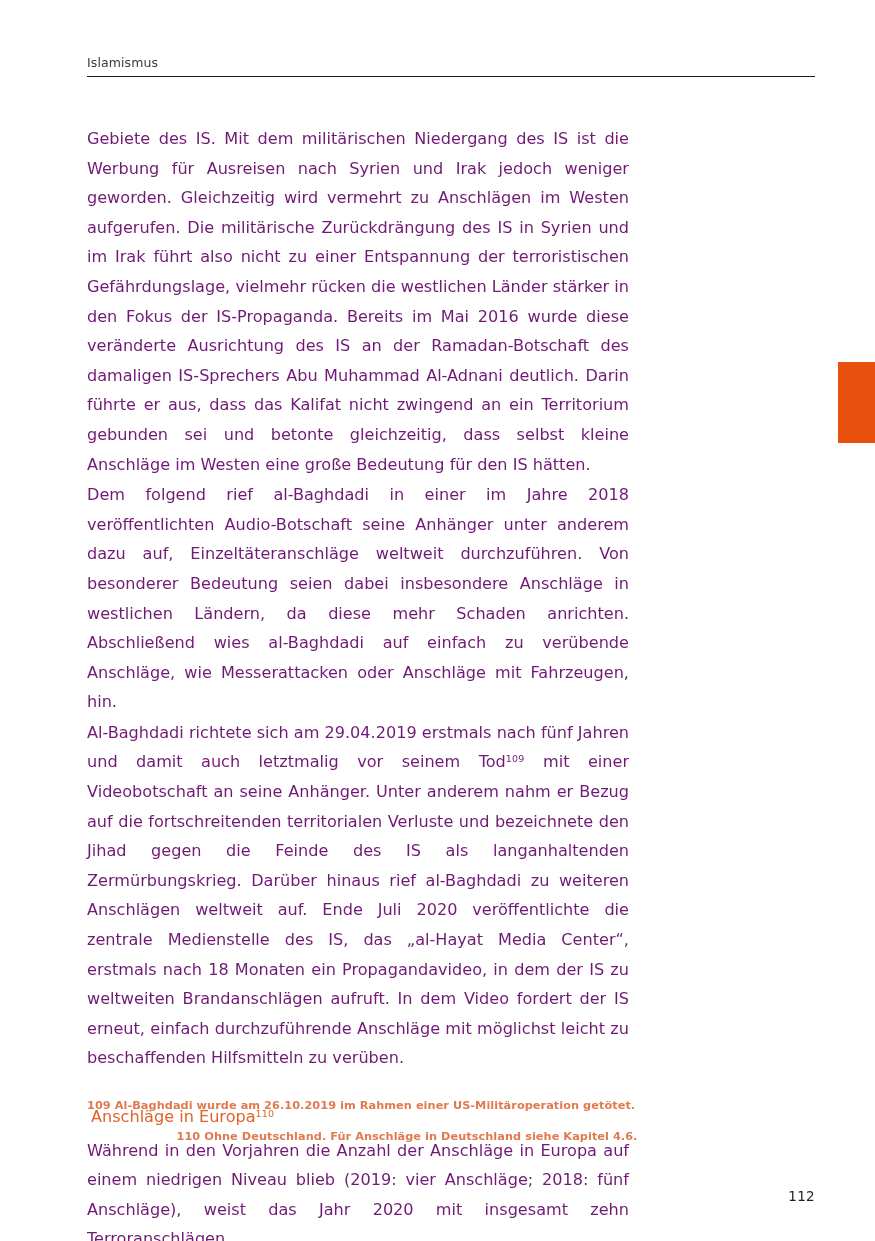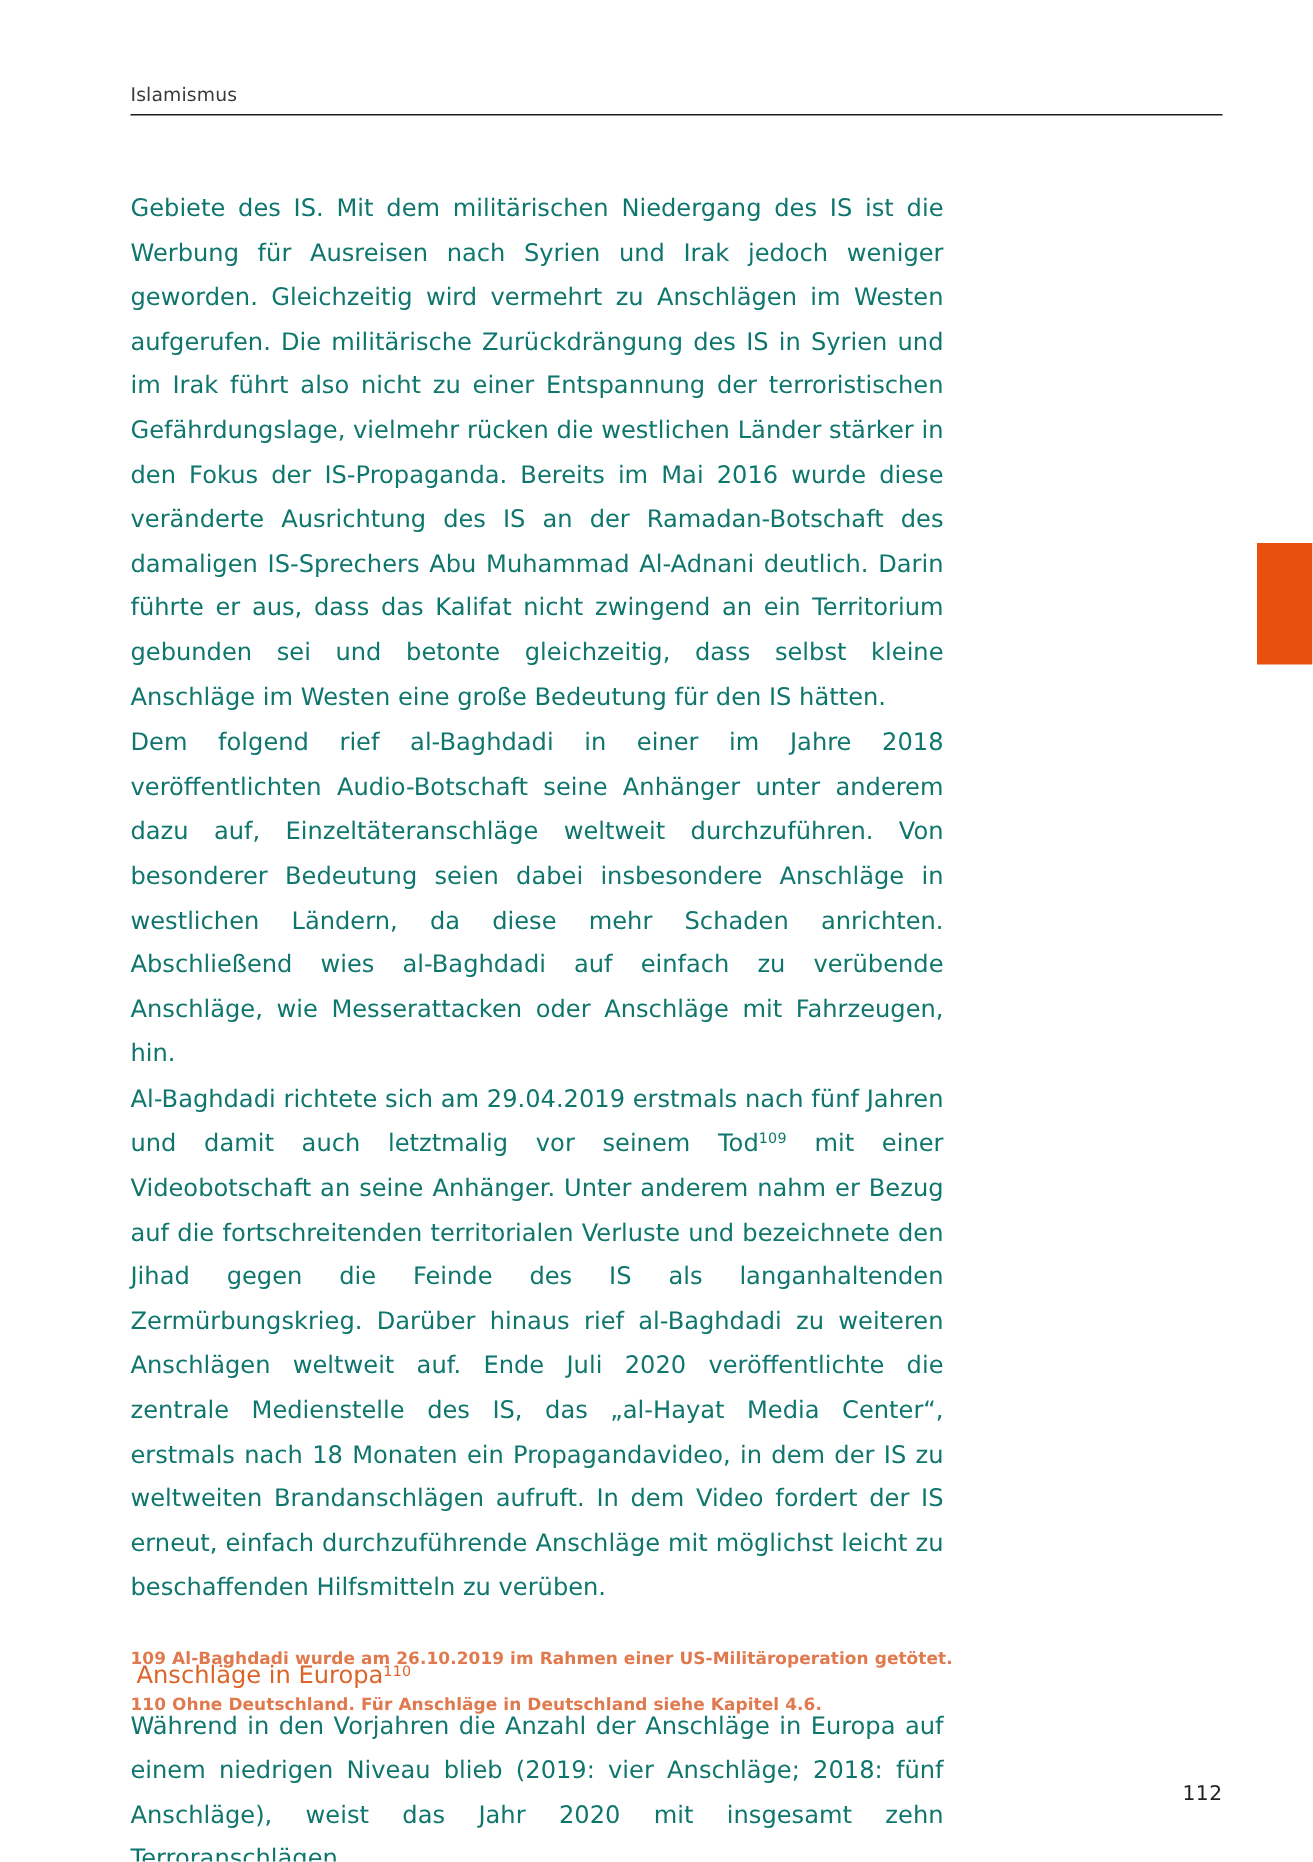--- a/index.html
+++ b/index.html
@@ -63,21 +63,21 @@
     top: 124px;
     width: 542px;
   }
 
   p.body {
     margin: 0;
     font-size: 16.1px;
     line-height: 29.6px;
     text-align: justify;
     text-justify: inter-word;
-    color: #0f766e;
+    color: #701a75;
     hyphens: manual;
   }
   p.body + p.body { margin-top: 1px; }
 
   sup.fn {
     font-size: 9.5px;
     line-height: 0;
     vertical-align: 0.52em;
     letter-spacing: 0.2px;
   }
@@ -102,21 +102,21 @@
     width: 640px;
     font-weight: bold;
   }
   .footnote {
     font-size: 11.3px;
     line-height: 1.35;
     color: #e07a4e;
     letter-spacing: 0.05px;
     white-space: nowrap;
   }
-  .footnote + .footnote { margin-top: 16px; }
+  .footnote + .footnote { margin-top: 16px; text-align: center; }
   .footnote .fn-num { margin-right: 4px; }
 
   
   .folio {
     position: absolute;
     right: 60px;
     top: 1188px;
     font-size: 13.5px;
     color: #231f20;
     letter-spacing: 0.3px;

